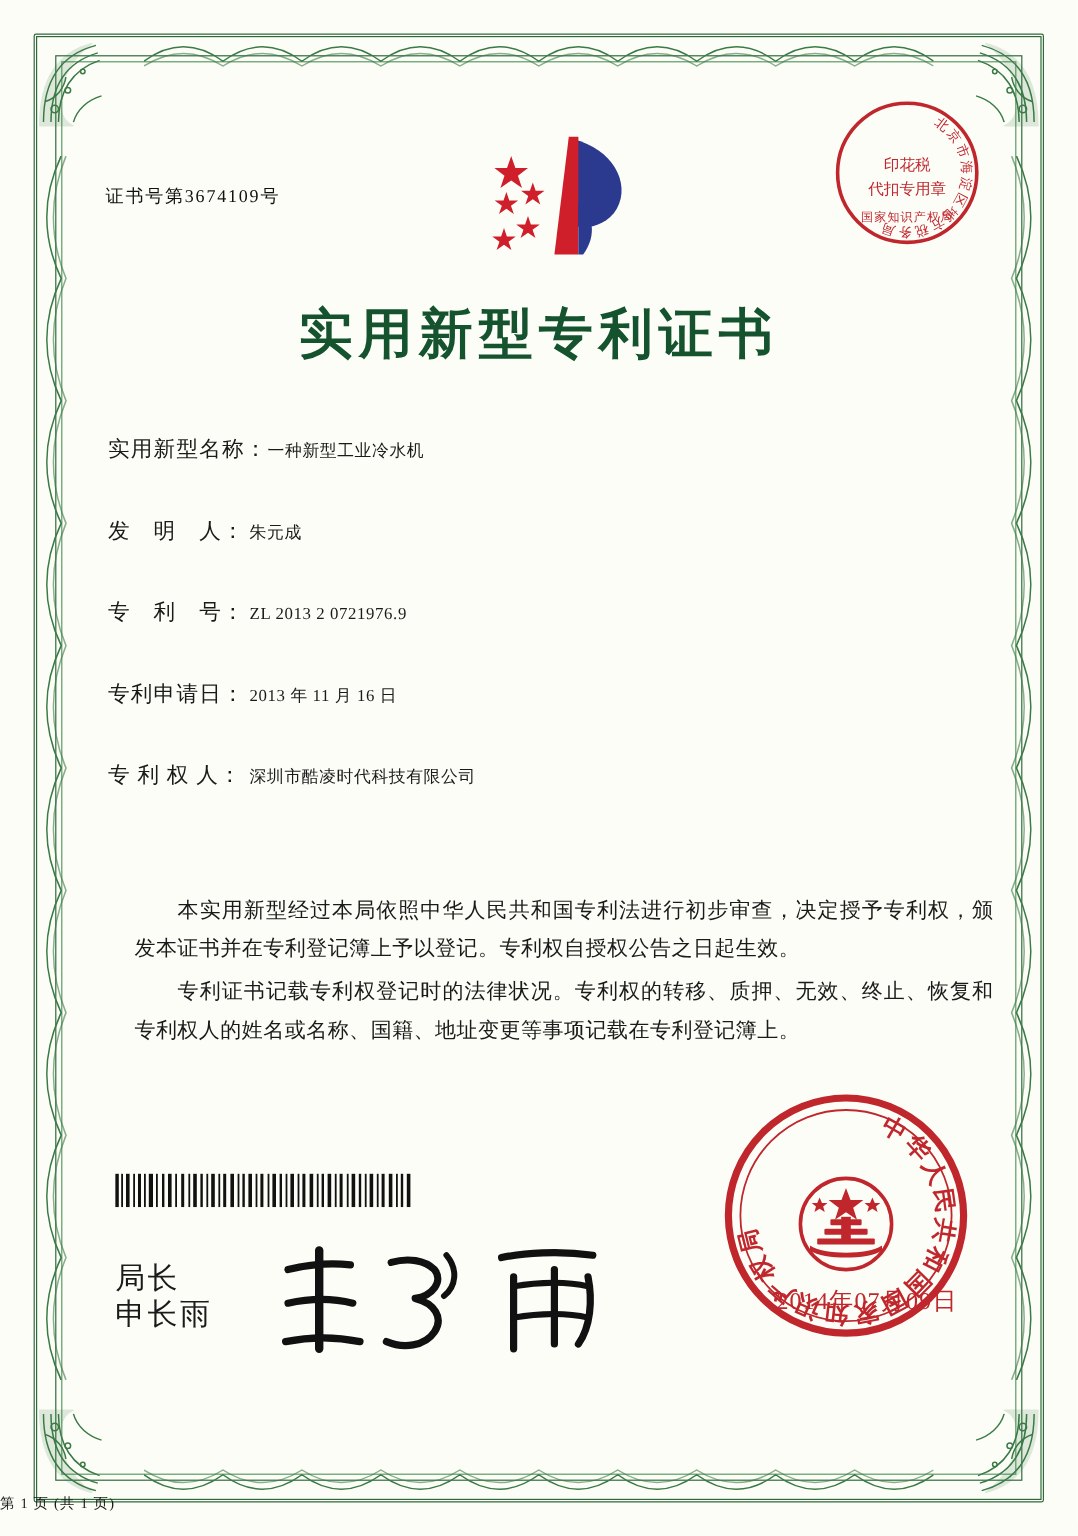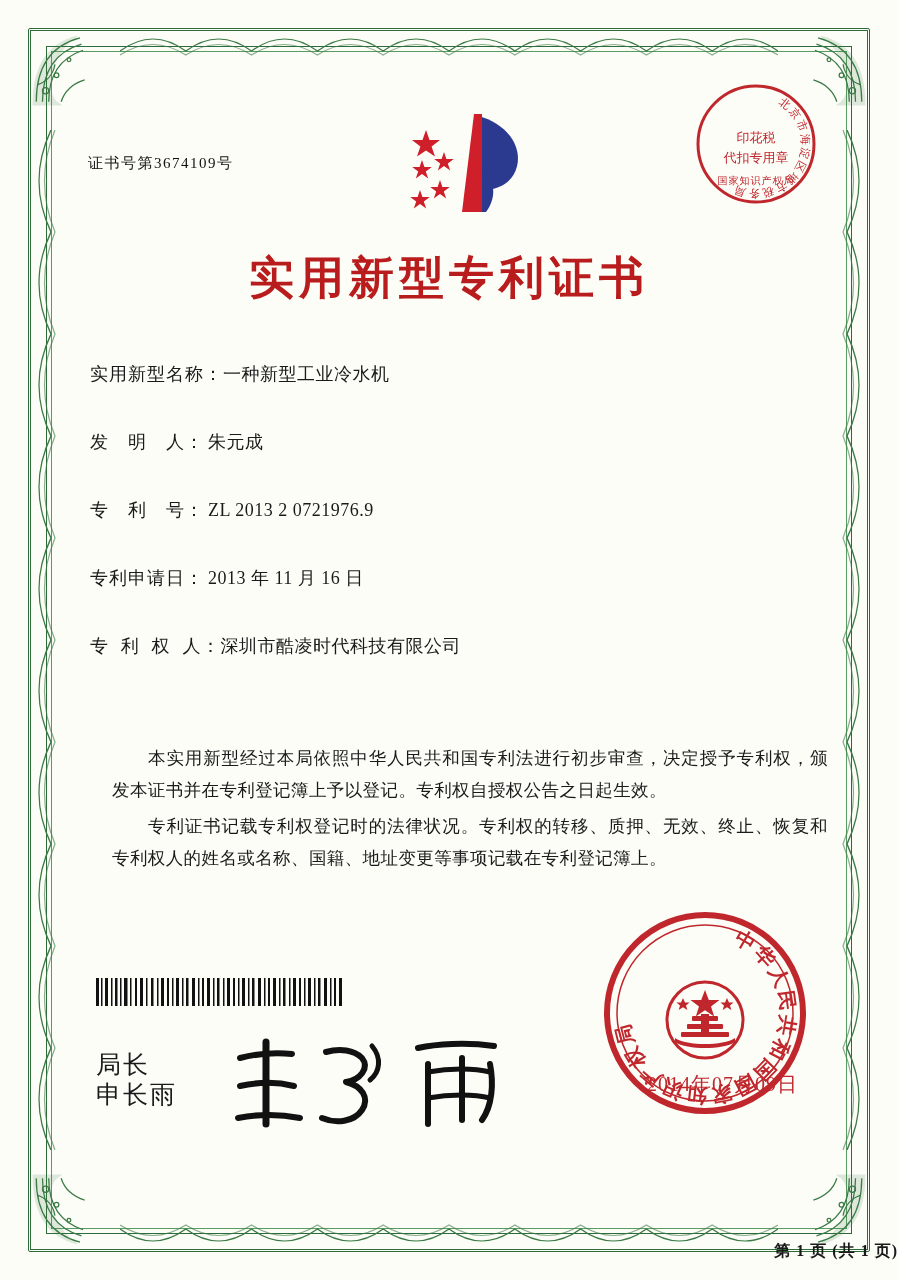--- a/index.html
+++ b/index.html
@@ -120,45 +120,44 @@
 
   .doc-title {
     position: absolute;
     left: 0; right: 0;
     top: 178px;
     text-align: center;
     font-size: 45px;
     font-weight: bold;
     letter-spacing: 5px;
     font-family: "DejaVu Serif", serif;
-    color: #b91c1c;
+    color: #14532d;
   }
 
   .fields {
     position: absolute;
     left: 20px;
     top: 292px;
     width: 720px;
   }
   .field {
     display: block;
     margin-bottom: 44px;
     font-size: 18px;
     color: #1a1a1a;
     white-space: nowrap;
   }
   .field .label {
     display: inline-block;
     font-size: 18px;
     letter-spacing: 1px;
-    font-family: Liberation Mono, monospace;
   }
   .field .value {
     display: inline-block;
-    font-size: 18px;
+    font-size: 14px;
     letter-spacing: 0.5px;
   }
   .lbl-w1 { min-width: 118px; }
 
   .paras {
     position: absolute;
     left: 20px;
     top: 672px;
     width: 716px;
     font-size: 17.5px;
@@ -220,24 +219,23 @@
     color: #c0272d;
     letter-spacing: 1px;
     white-space: nowrap;
     text-align: center;
   }
 
   .page-footer {
     position: absolute;
     left: 0; right: 0;
     bottom: 18px;
-    text-align: right;
-    font-size: 16px;
+    text-align: left;
+    font-size: 12px;
     letter-spacing: 1px;
-    font-weight: bold;
   }
 </style>
 </head>
 <body>
 
 <div class="page">
 
   <div class="frame-outer"></div>
   <div class="frame-inner"></div>
   <div class="frame-hair"></div>

